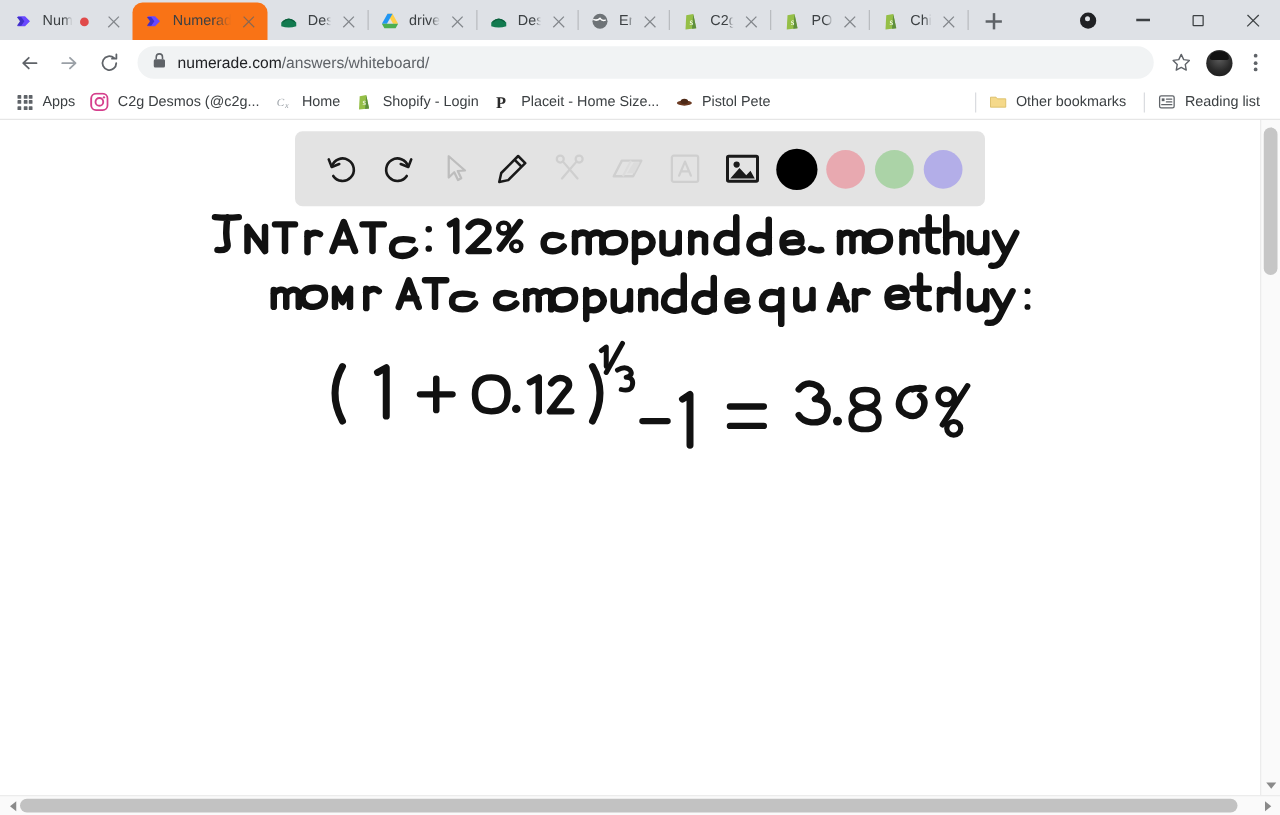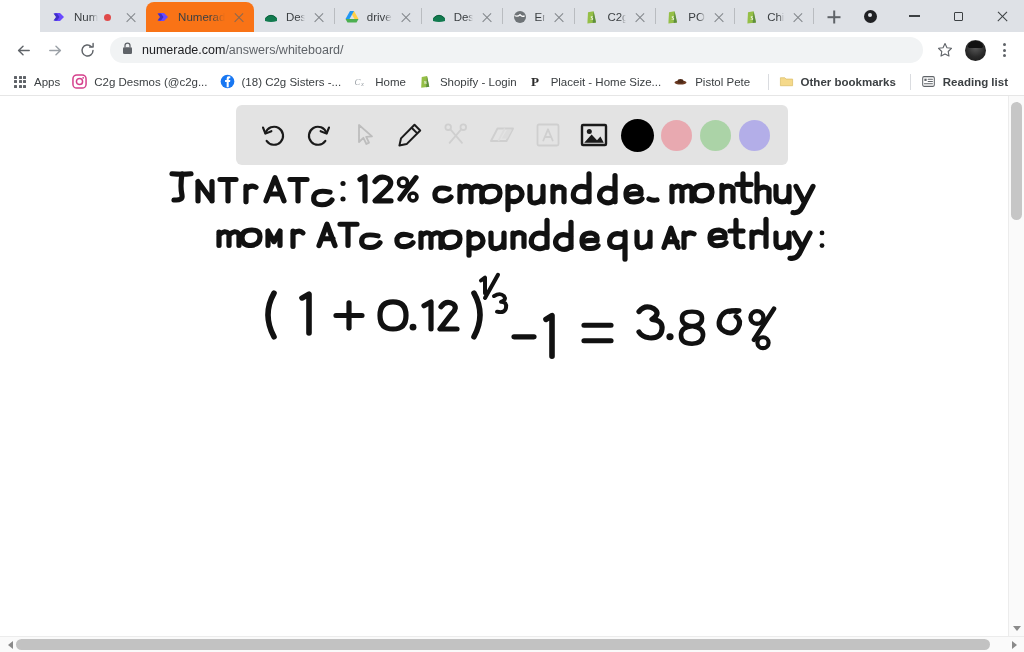--- a/index.html
+++ b/index.html
@@ -9,21 +9,21 @@
     overflow: hidden;
     background: #ffffff;
   }
 
   
   .browser { width: 1024px; height: 652px; display: flex; flex-direction: column; }
 
   .tabstrip {
     height: 32px; background: #dee1e6;
     display: flex; align-items: flex-end; padding-left: 2px;
-    position: relative; flex: none; margin-left: 40px;
+    position: relative; flex: none;
   }
   .tab {
     height: 30px; display: flex; align-items: center;
     padding: 0 2px 0 9px; position: relative;
     border-top-left-radius: 8px; border-top-right-radius: 8px;
     min-width: 0; font-size: 11.5px; color: #3c4043;
   }
   .tab.active { background: #f97316; }
   .tab .favicon { width: 16px; height: 16px; flex: none; margin-right: 7px; position: relative; }
   .tab .title {
@@ -95,21 +95,21 @@
 
   
   .bookmarks {
     height: 28px; background: #ffffff; display: flex; align-items: center;
     padding: 0 8px; font-size: 11.5px; color: #3c4043; flex: none;
     border-bottom: 1px solid #e6e6e6;
   }
   .bm { display: flex; align-items: center; padding: 0 8px 0 4px; height: 22px; white-space: nowrap; }
   .bm .bmicon { width: 16px; height: 16px; margin-right: 6px; flex: none; position: relative; }
   .bm .bmlabel { max-width: 118px; overflow: hidden; text-overflow: ellipsis; }
-  .bm-right { margin-left: auto; display: flex; align-items: center; font-weight: bold; }
+  .bm-right { margin-left: auto; display: flex; align-items: center; }
   .bmsep { width: 1px; height: 16px; background: #dadce0; margin: 0 6px; }
   .apps-grid { display: grid; grid-template-columns: repeat(3, 3px); grid-template-rows: repeat(3, 3px); gap: 1.6px; }
   .apps-grid i { width: 3px; height: 3px; background: #5f6368; display: block; border-radius: .5px; }
 
   
   .pagearea { flex: 1; display: flex; min-height: 0; background: #ffffff; position: relative; }
   .canvaswrap { flex: 1; position: relative; overflow: hidden; background: #ffffff; }
 
   .wbtoolbar {
     position: absolute; left: 236px; top: 105px;
@@ -349,29 +349,20 @@
       <span class="bmicon">
         <svg width="15" height="15" viewBox="0 0 16 16">
           <rect x="1" y="1" width="14" height="14" rx="4.2" fill="none" stroke="#d53f8c" stroke-width="1.6"></rect>
           <circle cx="8" cy="8" r="3.3" fill="none" stroke="#d53f8c" stroke-width="1.6"></circle>
           <circle cx="11.9" cy="4.1" r="1" fill="#d53f8c"></circle>
         </svg>
       </span>
       <span class="bmlabel">C2g Desmos (@c2g...</span>
     </div>
 
-    <div class="bm">
-      <span class="bmicon">
-        <svg width="15" height="15" viewBox="0 0 16 16">
-          <circle cx="8" cy="8" r="7.3" fill="#1877f2"></circle>
-          <path d="M9.3 8.4 H10.7 L11 6.4 H9.3 V5.3 q0 -.9 1 -.9 H11 V2.6 q-.6 -.1 -1.6 -.1 q-2.3 0 -2.3 2.3 V6.4 H5.4 V8.4 H7.1 V14 H9.3 Z" fill="#fff"></path>
-        </svg>
-      </span>
-      <span class="bmlabel">(18) C2g Sisters -...</span>
-    </div>
 
     <div class="bm">
       <span class="bmicon">
         <svg width="15" height="15" viewBox="0 0 16 16">
           <text x="1.5" y="11.5" font-size="9.5" fill="#9aa0a6" font-family="Liberation Serif, serif" font-style="italic">C</text>
           <text x="8.5" y="13" font-size="7" fill="#9aa0a6" font-family="Liberation Serif, serif" font-style="italic">x</text>
         </svg>
       </span>
       <span class="bmlabel">Home</span>
     </div>

